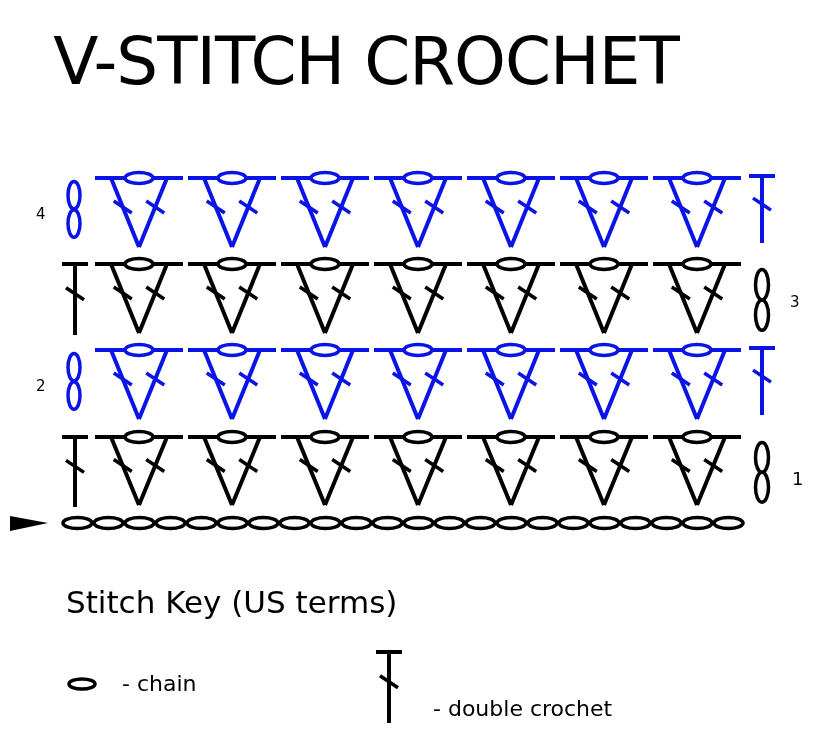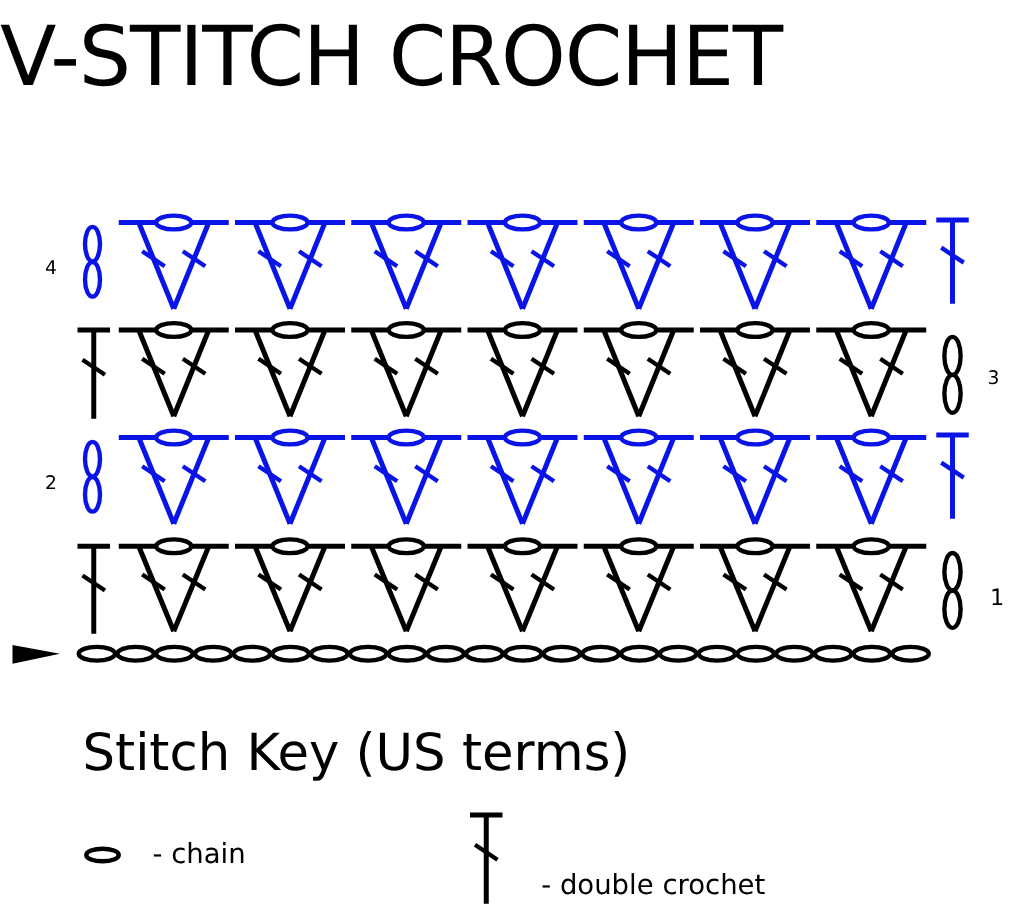--- a/index.html
+++ b/index.html
@@ -1,22 +1,22 @@
 <!DOCTYPE html>
 <html><head>
 <meta charset="utf-8">
 <style>
   html, body { margin: 0; padding: 0; background: #ffffff; }
   body { width: 828px; height: 736px; position: relative; overflow: hidden;
          font-family: "DejaVu Sans", sans-serif; color: #000; }
-  .title { position: absolute; left: 0; width: 732px; top: 6px; 
+  .title { position: absolute; left: 0; width: 732px; top: 22px; text-align: center;
            font-size: 66px; line-height: 80px; letter-spacing: -1px; }
   svg.chart { position: absolute; left: 0; top: 0; }
   .row-label { position: absolute; font-size: 15px; }
-  .key-title { position: absolute; left: 66px; top: 582px; font-size: 41px; line-height: 40px; }
+  .key-title { position: absolute; left: 66px; top: 582px; font-size: 31px; line-height: 40px; }
   .key-text { position: absolute; font-size: 22px; line-height: 28px; }
 </style>
 </head>
 <body>
 
 <div class="title">V-STITCH CROCHET</div>
 
 <svg class="chart" id="chart" width="828" height="736" viewBox="0 0 828 736" xmlns="http://www.w3.org/2000/svg">
     <g>
       <ellipse cx="77.5" cy="523" rx="14.5" ry="5.5" fill="none" stroke="#000" stroke-width="3.5"></ellipse>

